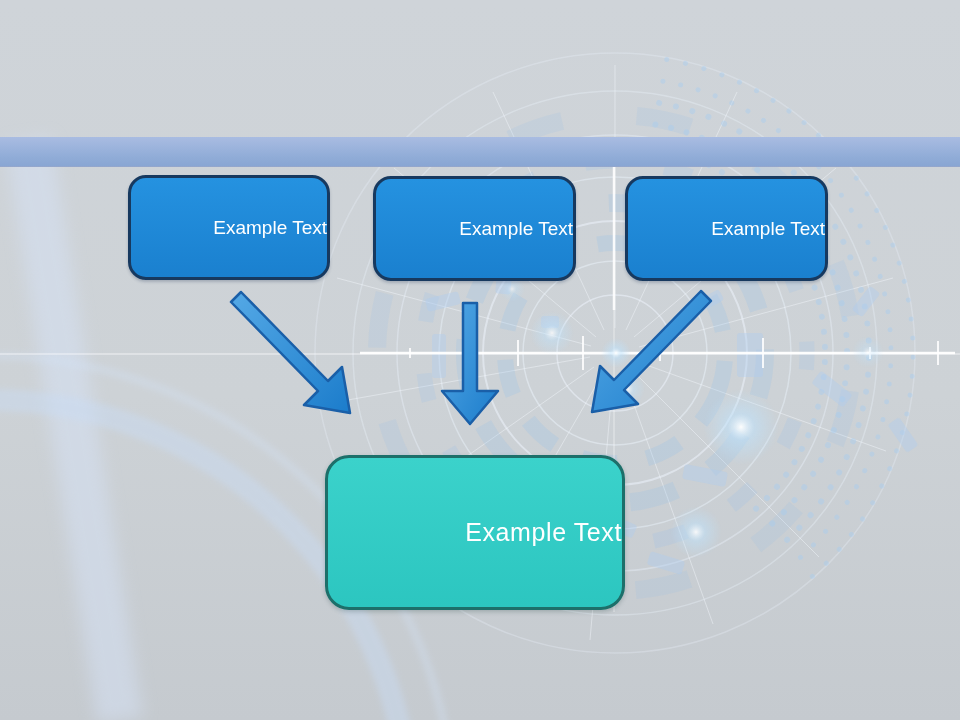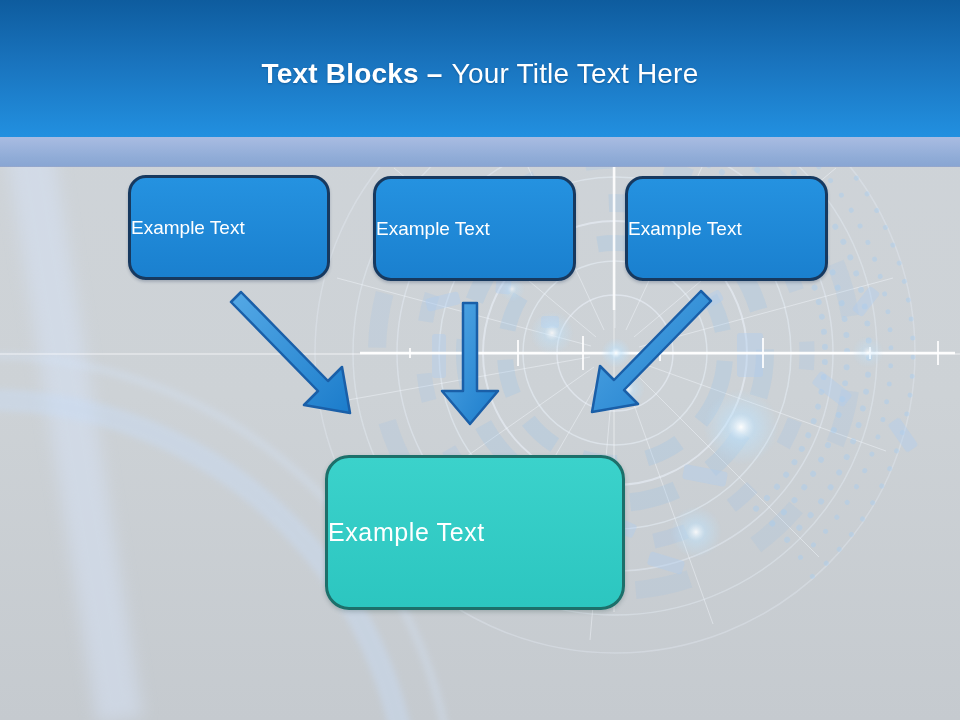--- a/index.html
+++ b/index.html
@@ -9,21 +9,21 @@
   .pattern{position:absolute;left:0;top:0;z-index:1;}
   .header{position:absolute;left:0;top:0;width:100%;height:137px;z-index:3;
           background:linear-gradient(180deg,#0e5c9e 0%,#1973bd 45%,#2290e0 100%);
           display:flex;align-items:center;justify-content:center;padding-top:10px;box-sizing:border-box;}
   .title{color:#ffffff;font-size:28px;letter-spacing:.2px;text-shadow:0 1px 2px rgba(0,40,80,.35);white-space:nowrap;}
   .title .bold{font-weight:bold;margin-right:9px;}
   .band{position:absolute;left:0;top:137px;width:100%;height:30px;z-index:3;
         background:linear-gradient(180deg,#a9bce2 0%,#90acd7 70%,#89a6d3 100%);
         border-bottom:1px solid rgba(110,130,165,.35);box-sizing:border-box;}
   .arrows{position:absolute;left:0;top:0;z-index:4;}
-  .block{position:absolute;display:flex;align-items:center;justify-content:flex-start;
+  .block{position:absolute;display:flex;align-items:center;justify-content:flex-end;
          color:#ffffff;z-index:5;box-sizing:border-box;text-align:center;}
   .block.blue{background:linear-gradient(180deg,#2592e0 0%,#1a80cf 100%);
               border:3px solid #17395f;border-radius:18px;font-size:19px;
               box-shadow:0 2px 3px rgba(40,60,90,.25);}
   #block-1{left:128px;top:175px;width:202px;height:105px;}
   #block-2{left:373px;top:176px;width:203px;height:105px;}
   #block-3{left:625px;top:176px;width:203px;height:105px;}
   .block.teal{left:325px;top:455px;width:300px;height:155px;
               background:linear-gradient(180deg,#3bd2cb 0%,#2cc6c0 100%);
               border:3px solid #1d6f6a;border-radius:24px;font-size:25px;letter-spacing:.6px;
@@ -134,25 +134,20 @@
       <circle cx="741" cy="427" r="38" fill="url(#glow)"></circle>
       <circle cx="552" cy="333" r="22" fill="url(#glow)" opacity="0.8"></circle>
       <circle cx="628" cy="389" r="17" fill="url(#glow)" opacity="0.8"></circle>
       <circle cx="696" cy="532" r="26" fill="url(#glow)" opacity="0.9"></circle>
       <circle cx="616" cy="353" r="15" fill="url(#glow)"></circle>
       <circle cx="868" cy="352" r="16" fill="url(#glow)" opacity="0.6"></circle>
       <circle cx="512" cy="289" r="13" fill="url(#glow)" opacity="0.6"></circle>
     </g>
   </svg>
 
-  <div class="header">
-    <div class="title">
-      <span class="bold">Text Blocks –</span><span>Your Title Text Here</span>
-    </div>
-  </div>
   <div class="band"></div>
 
   <svg class="arrows" width="960" height="720" viewBox="0 0 960 720" xmlns="http://www.w3.org/2000/svg">
     <defs>
       <linearGradient id="ag" x1="0" y1="0" x2="1" y2="1">
         <stop offset="0" stop-color="#55a9e6"></stop>
         <stop offset="1" stop-color="#1b7ccb"></stop>
       </linearGradient>
     </defs>
     <polygon points="241,292 328,381 342,367 350,413 304,405 318,391 231,302" fill="url(#ag)" stroke="#1a5fa8" stroke-width="2.5" stroke-linejoin="round"></polygon>

